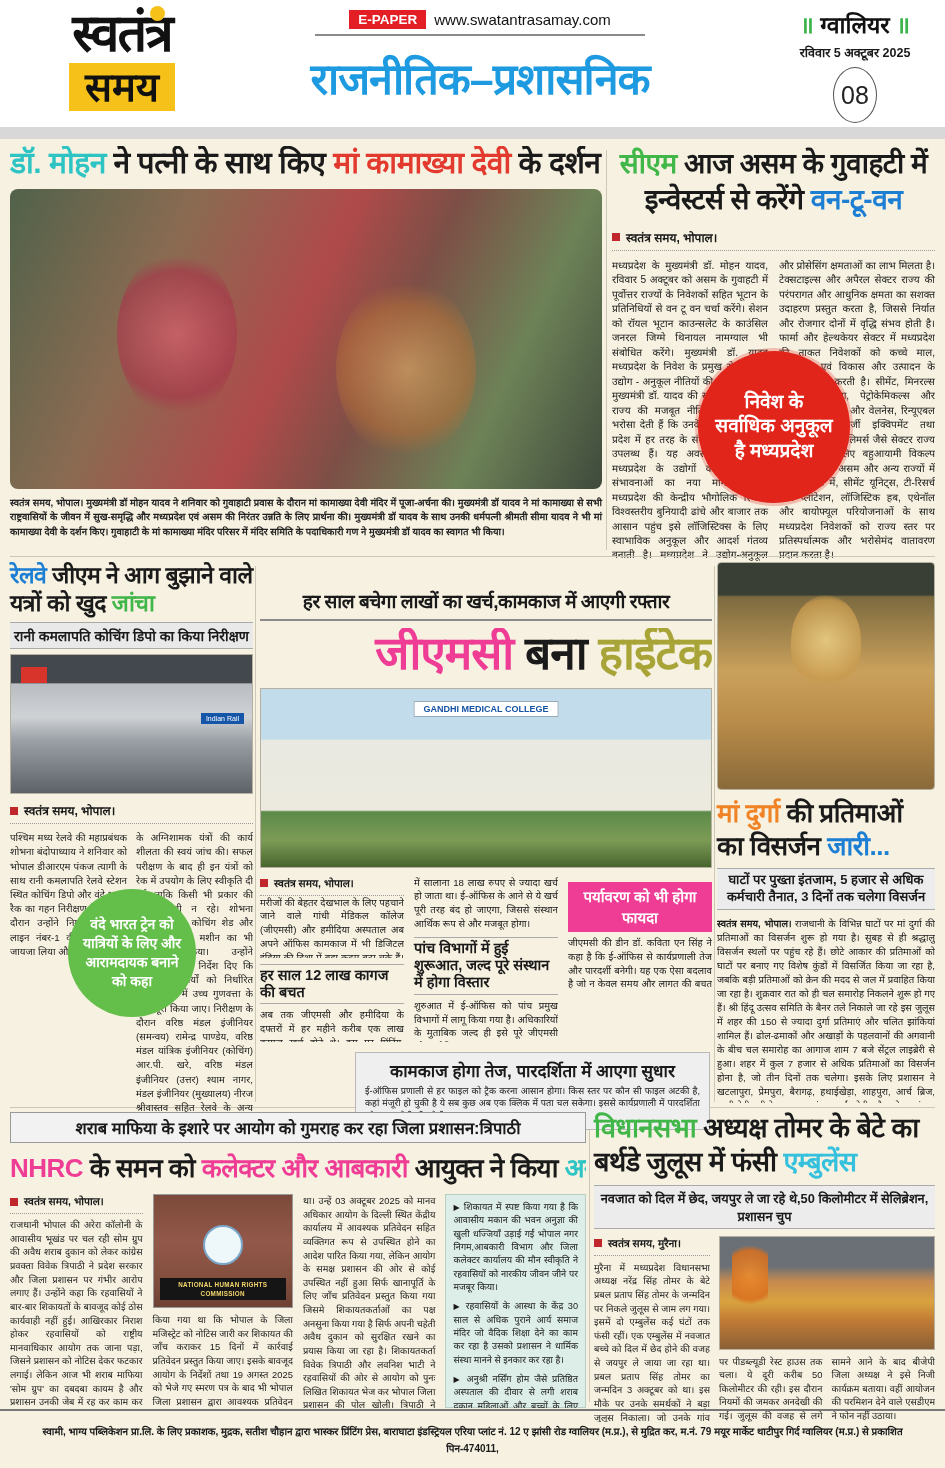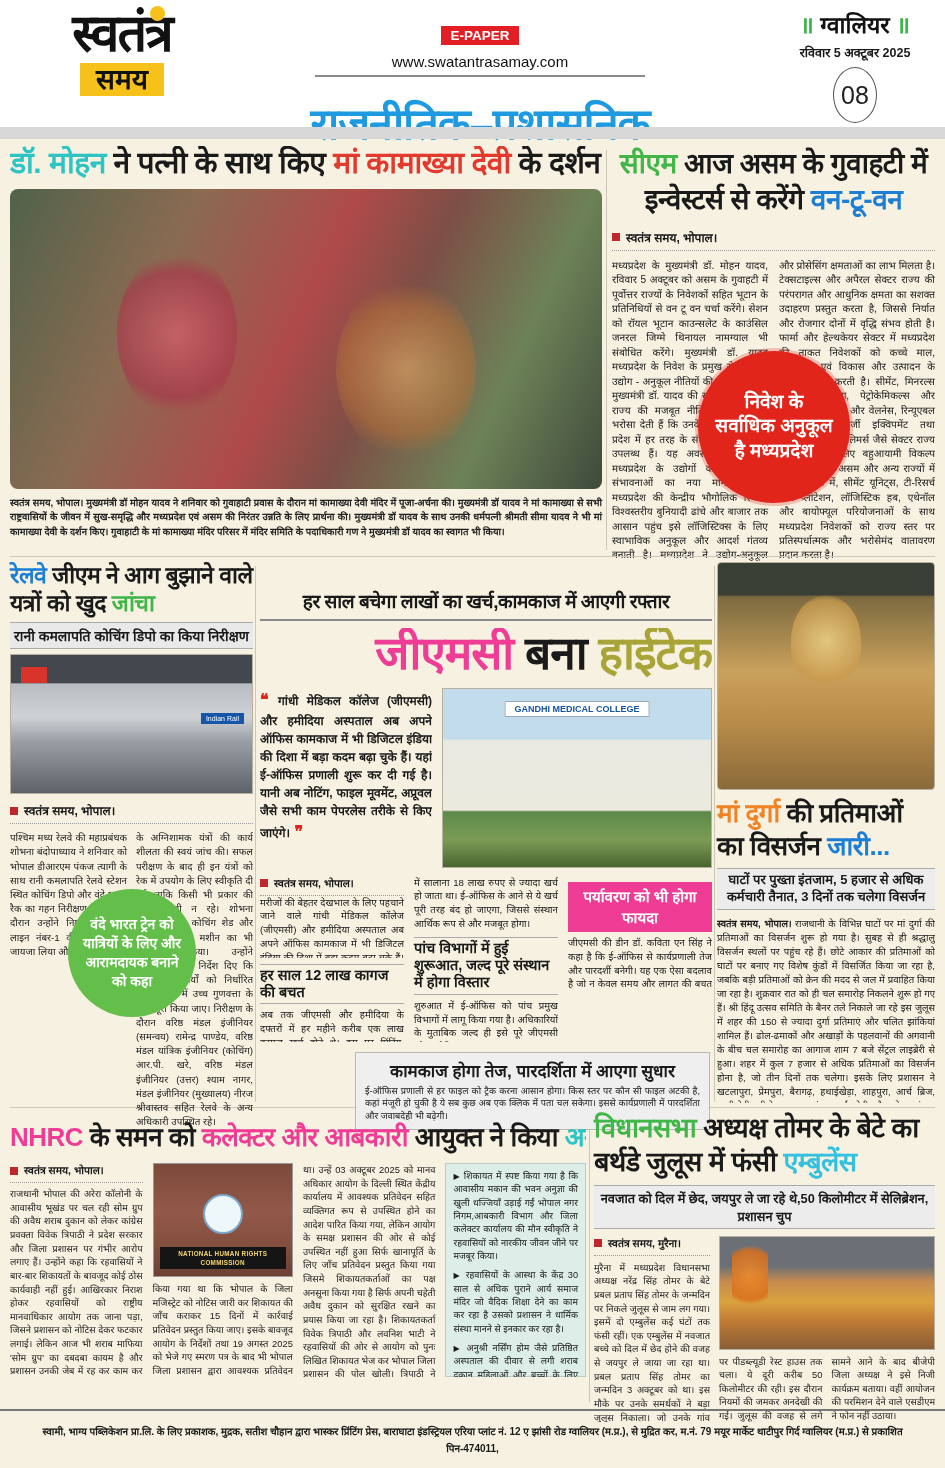--- a/index.html
+++ b/index.html
@@ -4,23 +4,23 @@
 <style>
   html,body{margin:0;padding:0;}
   body{background:#e8e4d5;font-family:"Liberation Sans",sans-serif;}
   .page{position:relative;width:945px;height:1468px;background:#f6f1e0;margin:0 auto;overflow:hidden;color:#1a1a1a;}
 
   
   .header{position:absolute;left:0;top:0;width:945px;height:127px;background:#ffffff;}
   .masthead{position:absolute;left:14px;top:6px;width:216px;text-align:center;}
   .masthead-top{font-size:52px;font-weight:bold;color:#111;line-height:1.05;letter-spacing:-2px;}
   .masthead-dot{position:absolute;left:136px;top:0px;width:15px;height:15px;border-radius:50%;background:#f6c21a;}
-  .masthead-bottom{display:inline-block;background:#f6c21a;color:#111;font-size:28px;font-weight:bold;padding:0 16px;line-height:1.2;margin-top:2px;}
+  .masthead-bottom{display:inline-block;background:#f6c21a;color:#111;font-size:40px;font-weight:bold;padding:0 16px;line-height:1.2;margin-top:2px;}
   .header-center{position:absolute;left:270px;top:10px;width:420px;text-align:center;}
-  .epaper-row{display:flex;align-items:center;justify-content:center;gap:8px;border-bottom:2px solid #8a8a8a;padding-bottom:5px;width:330px;margin:16px auto;flex-direction:column;}
+  .epaper-row{display:flex;align-items:center;justify-content:center;gap:8px;border-bottom:2px solid #8a8a8a;padding-bottom:5px;width:330px;margin:0 auto;}
   .epaper-badge{background:#e31e24;color:#fff;font-weight:bold;font-size:13.5px;padding:2px 9px;}
   .website{font-size:15px;color:#111;}
   .section-title{margin-top:12px;font-size:43px;font-weight:bold;color:#1e9ae0;letter-spacing:-1px;}
   .header-right{position:absolute;right:10px;top:8px;width:160px;text-align:center;}
   .edition-row{font-size:23px;font-weight:bold;color:#111;}
   .edition-decor{color:#3db54a;font-weight:bold;}
   .edition-date{font-size:12.5px;font-weight:bold;margin-top:4px;}
   .page-num{display:inline-block;margin-top:6px;font-size:25px;color:#222;border:1.5px solid #555;border-radius:50%;width:42px;height:54px;line-height:54px;}
   .header-bar{position:absolute;top:127px;left:0;width:945px;height:12px;background:#d8d8d8;}
 
@@ -219,21 +219,20 @@
       <div class="rail-circle">वंदे भारत ट्रेन को यात्रियों के लिए और आरामदायक बनाने को कहा</div>
     </div>
   </div>
 
   <div class="gmc">
     <div class="gmc-kicker">हर साल बचेगा लाखों का खर्च,कामकाज में आएगी रफ्तार</div>
     <div class="gmc-headline">
       <span class="hl-pink">जीएमसी</span><span> बना </span><span class="hl-olive">हाईटेक</span>
     </div>
     <div class="gmc-top">
-      <div class="gmc-quote">गांधी मेडिकल कॉलेज (जीएमसी) और हमीदिया अस्पताल अब अपने ऑफिस कामकाज में भी डिजिटल इंडिया की दिशा में बड़ा कदम बढ़ा चुके हैं। यहां ई-ऑफिस प्रणाली शुरू कर दी गई है। यानी अब नोटिंग, फाइल मूवमेंट, अप्रूवल जैसे सभी काम पेपरलेस तरीके से किए जाएंगे।</div>
       <div class="gmc-photo">
         <div class="gmc-sign">GANDHI MEDICAL COLLEGE</div>
       </div>
     </div>
     <div class="gmc-cols">
       <div class="gmc-col">
         <div class="byline byline-sm">
           <span class="byline-marker"></span>
           <span>स्वतंत्र समय, भोपाल।</span>
         </div>
@@ -265,20 +264,21 @@
       <span class="hl-orange">मां दुर्गा</span><span> की प्रतिमाओं का विसर्जन </span><span class="hl-blue">जारी...</span>
     </div>
     <div class="durga-subhead">घाटों पर पुख्ता इंतजाम, 5 हजार से अधिक कर्मचारी तैनात, 3 दिनों तक चलेगा विसर्जन</div>
     <div class="durga-body">
       <span class="run-in">स्वतंत्र समय, भोपाल।</span>
       <span> राजधानी के विभिन्न घाटों पर मां दुर्गा की प्रतिमाओं का विसर्जन शुरू हो गया है। सुबह से ही श्रद्धालु विसर्जन स्थलों पर पहुंच रहे हैं। छोटे आकार की प्रतिमाओं को घाटों पर बनाए गए विशेष कुंडों में विसर्जित किया जा रहा है, जबकि बड़ी प्रतिमाओं को क्रेन की मदद से जल में प्रवाहित किया जा रहा है। शुक्रवार रात को ही चल समारोह निकलने शुरू हो गए हैं। श्री हिंदू उत्सव समिति के बैनर तले निकाले जा रहे इस जुलूस में शहर की 150 से ज्यादा दुर्गा प्रतिमाएं और चलित झांकियां शामिल हैं। ढोल-ढमाकों और अखाड़ों के पहलवानों की अगवानी के बीच चल समारोह का आगाज शाम 7 बजे सेंट्रल लाइब्रेरी से हुआ। शहर में कुल 7 हजार से अधिक प्रतिमाओं का विसर्जन होना है, जो तीन दिनों तक चलेगा। इसके लिए प्रशासन ने खटलापुरा, प्रेमपुरा, बैरागढ़, हथाईखेड़ा, शाहपुरा, आर्च ब्रिज, मालीखेड़ी, सीहोर नाका, अनंतपुरा, ईंटखेड़ी और नरेन्द्र सांकल समेत 11 प्रमुख घाटों पर व्यवस्थाएं की हैं। भीड़ को नियंत्रित करने के लिए घाटों पर बेरिकेडिंग की गई है और करीब 5 हजार अधिकारी-कर्मचारी सुरक्षा, सफाई और विसर्जन की जिम्मेदारी संभाल रहे हैं। प्रत्येक घाट पर गोताखोर तैनात हैं और क्रेन, जेसीबी व लाइफ जैकेट की व्यवस्था की गई है।</span>
     </div>
   </div>
 
   <div class="nhrc">
+    <div class="nhrc-kicker">शराब माफिया के इशारे पर आयोग को गुमराह कर रहा जिला प्रशासन:त्रिपाठी</div>
     <div class="nhrc-headline">
       <span class="hl-pink">NHRC</span><span> के समन को </span><span class="hl-pink">कलेक्टर और आबकारी</span><span> आयुक्त ने किया </span><span class="hl-teal">अनदेखा</span>
     </div>
     <div class="nhrc-row">
       <div class="nhrc-col">
         <div class="byline byline-sm">
           <span class="byline-marker"></span>
           <span>स्वतंत्र समय, भोपाल।</span>
         </div>
         <div class="bodytext" style="margin-top:4px;">राजधानी भोपाल की अरेरा कॉलोनी के आवासीय भूखंड पर चल रही सोम ग्रुप की अवैध शराब दुकान को लेकर कांग्रेस प्रवक्ता विवेक त्रिपाठी ने प्रदेश सरकार और जिला प्रशासन पर गंभीर आरोप लगाए हैं। उन्होंने कहा कि रहवासियों ने बार-बार शिकायतों के बावजूद कोई ठोस कार्यवाही नहीं हुई। आखिरकार निराश होकर रहवासियों को राष्ट्रीय मानवाधिकार आयोग तक जाना पड़ा, जिसने प्रशासन को नोटिस देकर फटकार लगाई। लेकिन आज भी शराब माफिया 'सोम ग्रुप' का दबदबा कायम है और प्रशासन उनकी जेब में रह कर काम कर रहा है। 28 जुलाई 2025 को आयोग के सदस्य प्रियांक कानूनगो की पीठ ने इस मामले में मानव अधिकार संरक्षण अधिनियम, 1993 की धारा 12 के अंतर्गत संज्ञान लिया था। प्रदेश सरकार को निर्देशित</div>

